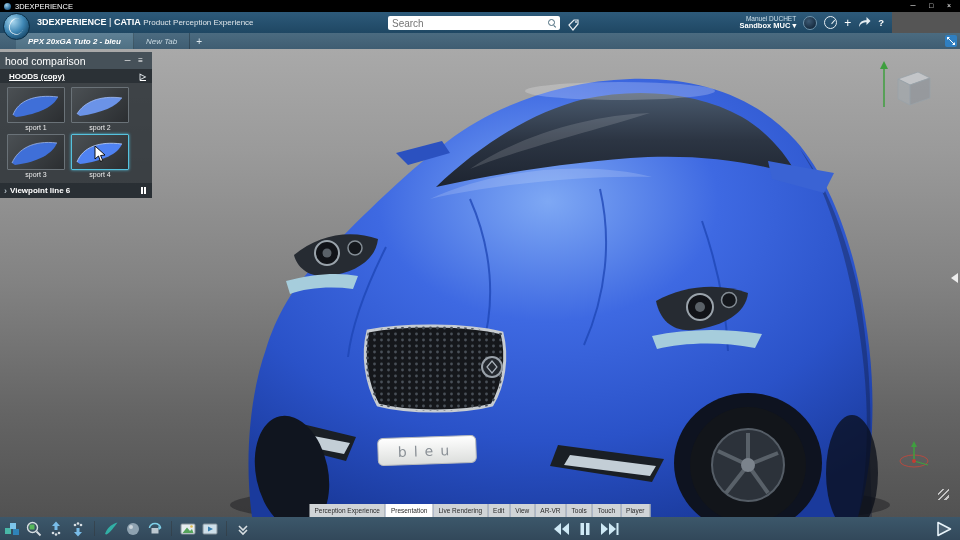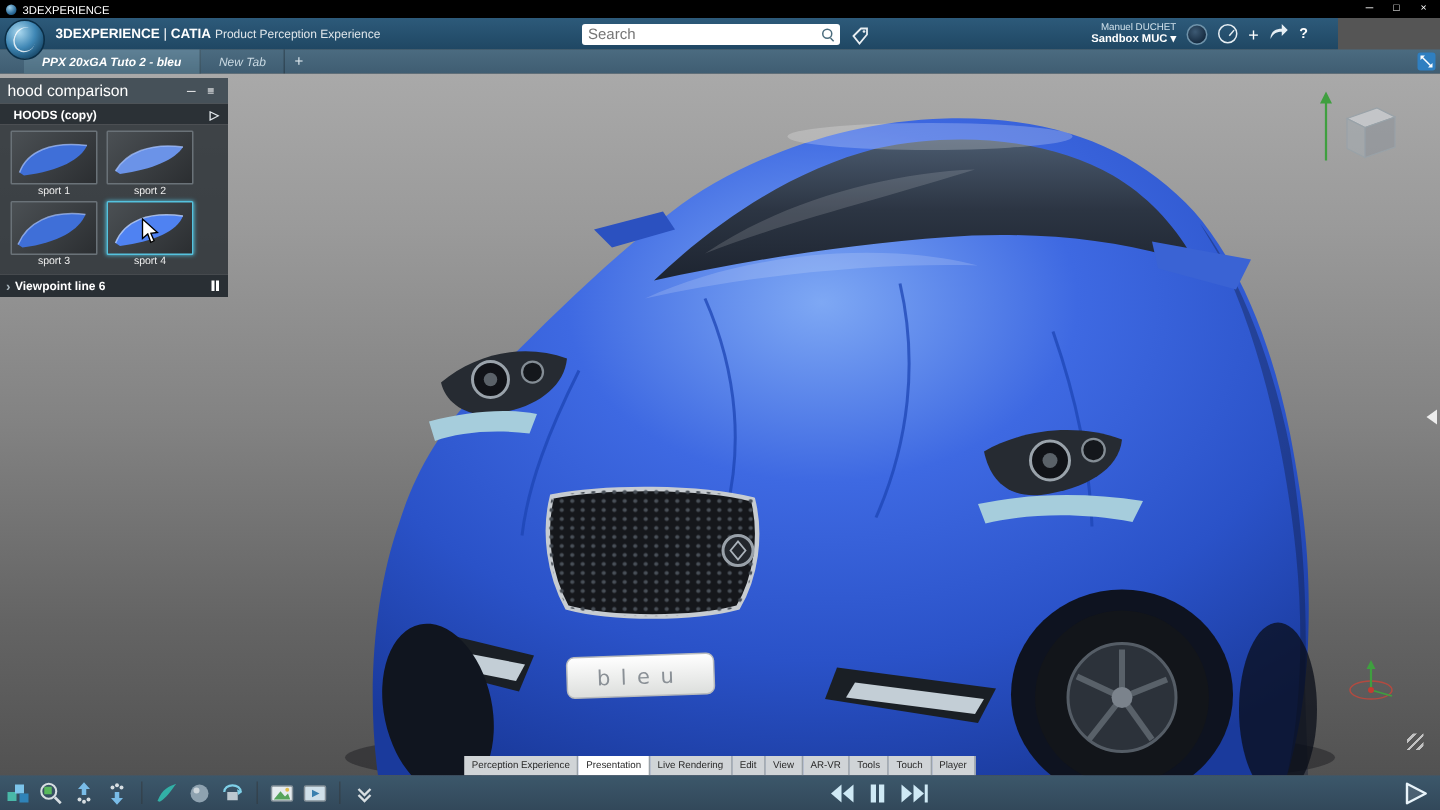--- a/index.html
+++ b/index.html
@@ -29,21 +29,21 @@
   .search-wrap { position:absolute; left:388px; top:4px; width:172px; height:14px; background:#fff;
     border-radius:2px; display:flex; align-items:center; padding:0 4px; }
   .search-wrap input { flex:1; border:none; outline:none; font-size:10px; color:#333; background:transparent;
     font-family:"Liberation Sans", sans-serif; }
   .search-icon { position:relative; width:8px; height:8px; flex:0 0 auto; }
   .search-icon::before { content:""; position:absolute; left:0; top:0; width:5px; height:5px;
     border:1.2px solid #4a6b7c; border-radius:50%; }
   .search-icon::after { content:""; position:absolute; left:5.5px; top:5.5px; width:3px; height:1.2px;
     background:#4a6b7c; transform:rotate(45deg); transform-origin:0 0; }
   .tag-btn { position:absolute; left:567px; top:5px; }
-  .header-right { position:absolute; right:20px; top:0; height:21px; display:flex; align-items:center; gap:7px; }
+  .header-right { position:absolute; right:8px; top:0; height:21px; display:flex; align-items:center; gap:7px; }
   .user-block { text-align:right; line-height:1.1; cursor:default; }
   .user-name { font-size:6.5px; color:#cfe0ea; }
   .user-ws { font-size:7.5px; font-weight:bold; color:#fff; }
   .avatar { width:14px; height:14px; border-radius:50%;
     background:radial-gradient(circle at 40% 35%, #3d5a74, #12263a 80%); border:1px solid #6f93aa; }
   .gauge-icon { position:relative; width:13px; height:13px; border:1.2px solid #e6eef3; border-radius:50%; }
   .gauge-icon::after { content:""; position:absolute; left:5.5px; top:2px; width:1.3px; height:5px;
     background:#e6eef3; transform:rotate(40deg); transform-origin:bottom center; }
   .hdr-add { font-size:12px; line-height:12px; color:#fff; }
   .hdr-help { font-size:9.5px; font-weight:bold; color:#fff; }
@@ -63,21 +63,21 @@
     background:linear-gradient(180deg, #a9a9a9 0%, #9a9a9a 22%, #828282 50%, #646464 78%, #525252 100%); }
   .car-svg { position:absolute; left:0; top:0; }
 
   
   .hood-panel { position:absolute; left:0; top:3px; width:152px; z-index:20; color:#fff; }
   .hp-header { height:17px; background:rgba(64,76,84,.95); display:flex; align-items:center;
     padding:0 5px; font-size:10.5px; }
   .hp-header .hp-title { flex:1; }
   .hp-header .hp-btn { width:13px; text-align:center; font-size:8px; cursor:default; }
   .hp-section { height:14px; background:rgba(33,40,45,.93); display:flex; align-items:center;
-    padding:0 6px 0 9px; font-size:8px; font-weight:bold; }
+    padding:0 6px 0 9px; font-size:8px; font-weight:bold;text-decoration:underline; }
   .hp-section .sec-title { flex:1; }
   .hp-section .sec-play { font-size:8px; color:#e8eef2; }
   .hp-grid { background:rgba(33,40,45,.78); padding:4px 6px 5px; display:grid;
     grid-template-columns:60px 60px; gap:3px 4px; }
   .hp-cell { position:relative; width:60px; text-align:center; cursor:default; }
   .hp-thumb { width:58px; height:36px; margin:0 auto; border:1px solid #6a7278; border-radius:1px;
     background:linear-gradient(135deg, #4b5054, #2b2e31); display:flex; align-items:center; justify-content:center; }
   .hp-cell.selected .hp-thumb { border-color:#55c2de; box-shadow:0 0 3px #55c2de; }
   .hp-label { font-size:7px; color:#eee; margin-top:1px; }
   .hood-shape { color:#3f6fd8; }

